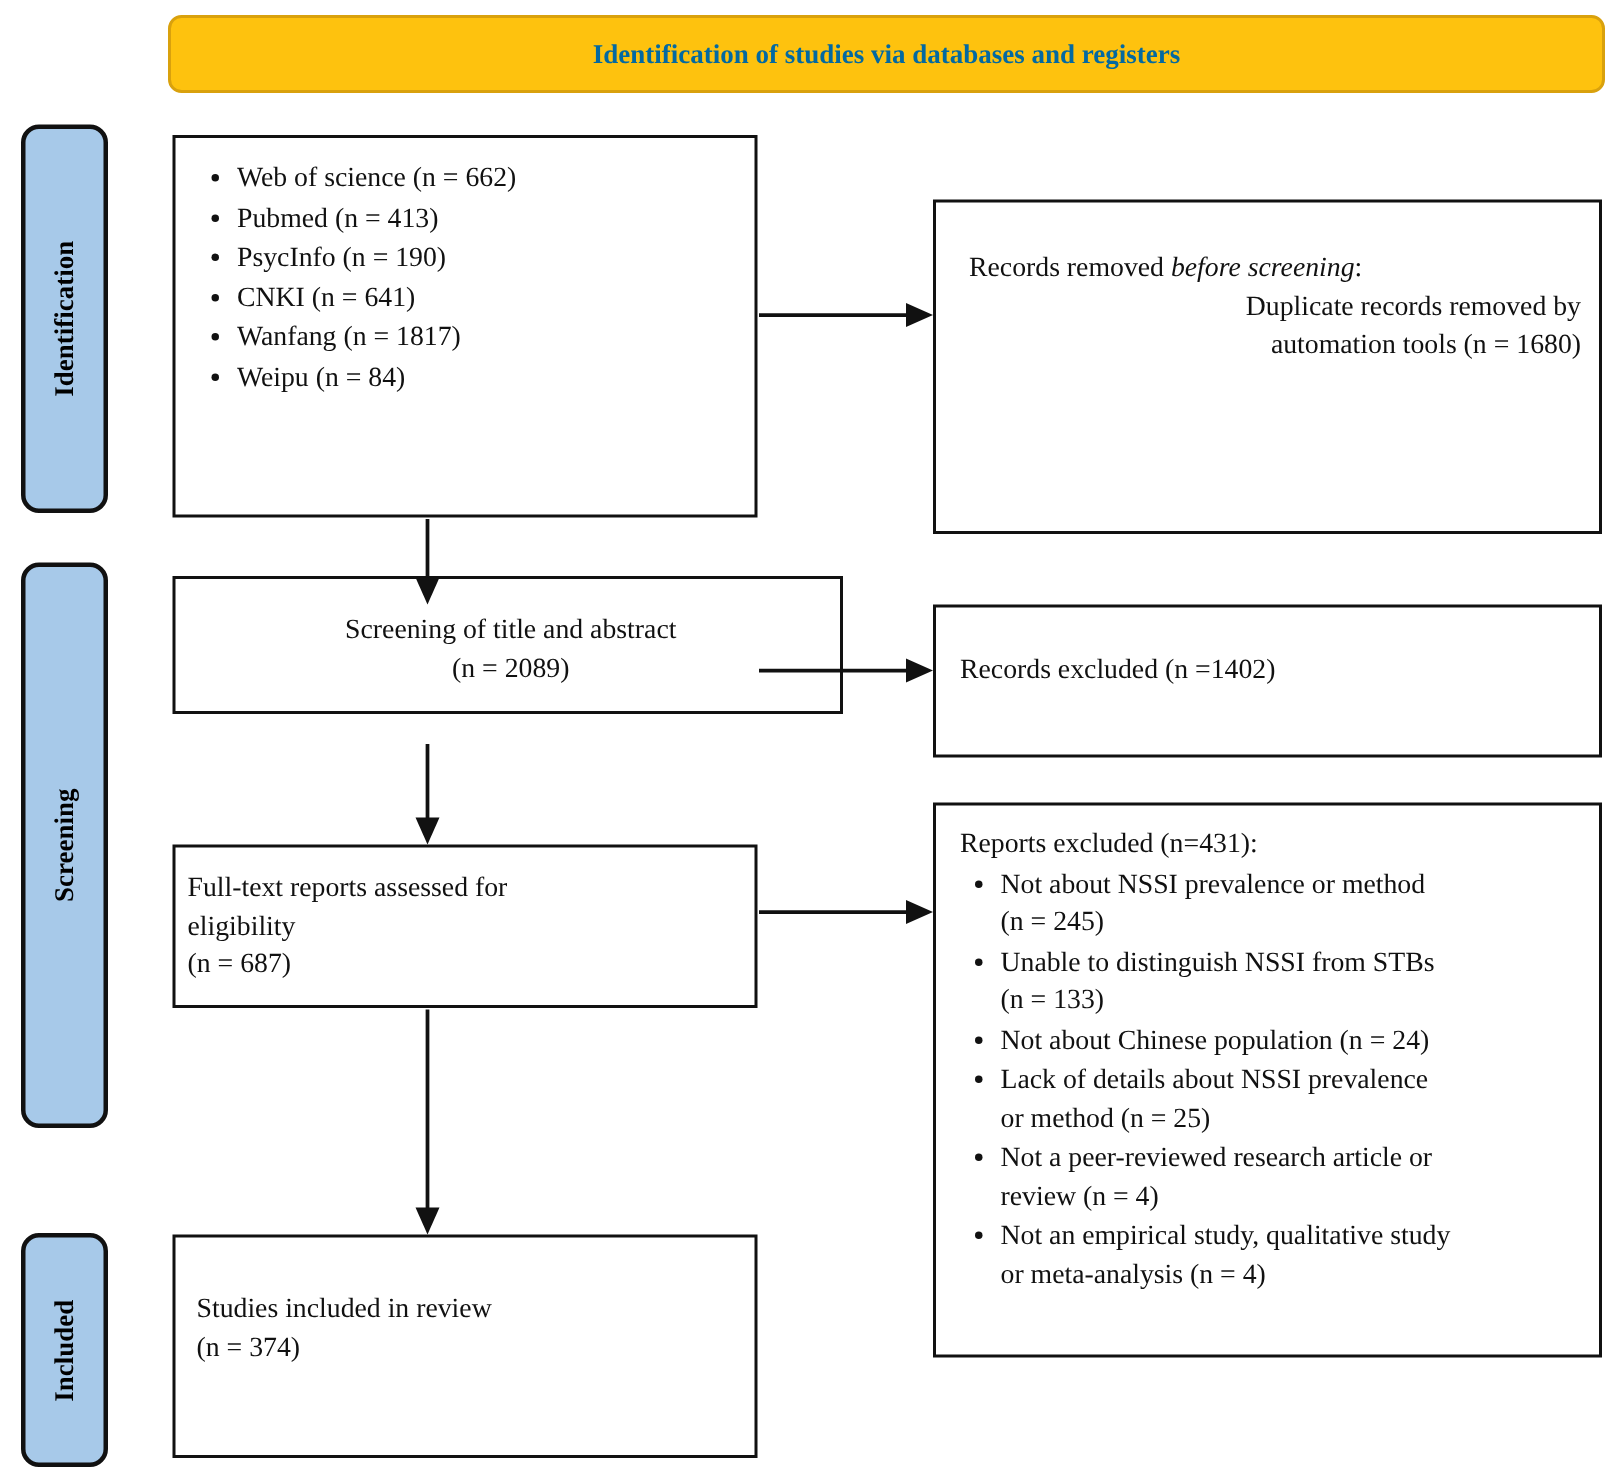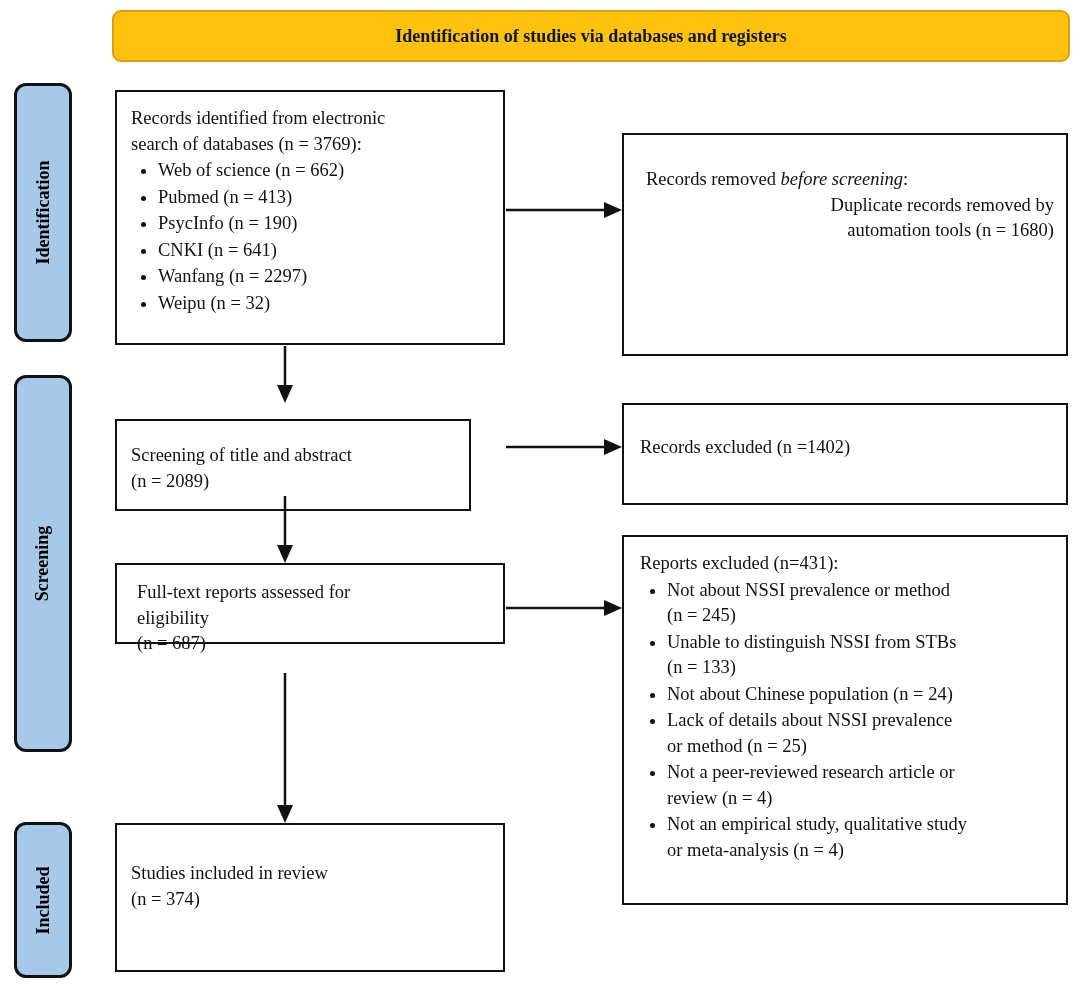--- a/index.html
+++ b/index.html
@@ -20,21 +20,21 @@
     width: 958px; height: 52px;
     background: var(--banner-fill, #FEC20E);
     border: 2px solid var(--banner-border, #D9A10D);
     border-radius: 9px;
     display: flex; align-items: center; justify-content: center;
     box-sizing: border-box;
   }
   .banner-text {
     font-weight: bold;
     font-size: 18px;
-    color: #0f172a;
+    color: #0369a1;
   }
 
   
   .stage {
     position: absolute;
     left: 14px;
     width: 58px;
     background: var(--stage-fill, #A7C9E9);
     border: 3px solid #111111;
     border-radius: 12px;
@@ -58,23 +58,23 @@
     background: #ffffff;
     border: 2.5px solid #111111;
     box-sizing: border-box;
     font-size: 18.5px;
     line-height: 1.38;
   }
   .pre { white-space: pre-line; }
 
   .box-identified       { left: 115px; top: 90px;  width: 390px; height: 255px; padding: 14px 10px 10px 14px; }
   .box-removed          { left: 622px; top: 133px; width: 446px; height: 223px; padding: 32px 12px 10px 22px; }
-  .box-title-abstract   { left: 115px; top: 419px; width: 356px; height: 92px;  padding: 22px 10px 10px 14px; }
+  .box-title-abstract   { left: 115px; top: 384px; width: 447px; height: 92px;  padding: 22px 10px 10px 14px; text-align: center; }
   .box-records-excluded { left: 622px; top: 403px; width: 446px; height: 102px; padding: 30px 12px 10px 16px; }
-  .box-fulltext         { left: 115px; top: 563px; width: 390px; height: 81px; padding: 15px 10px 10px 20px; }
+  .box-fulltext         { left: 115px; top: 563px; width: 390px; height: 109px; padding: 15px 10px 10px 8px; }
   .box-reports-excluded { left: 622px; top: 535px; width: 446px; height: 370px; padding: 14px 8px 10px 16px; }
   .box-included         { left: 115px; top: 823px; width: 390px; height: 149px; padding: 36px 10px 10px 14px; }
 
   .fbox ul {
     margin: 1px 0 0 0;
     padding-left: 27px;
     list-style: disc outside;
   }
   .fbox li { margin: 0 0 1px 0; }
   .box-reports-excluded li { white-space: pre-line; }
@@ -103,29 +103,27 @@
     <span>Identification</span>
   </div>
   <div class="stage stage-screening">
     <span>Screening</span>
   </div>
   <div class="stage stage-included">
     <span>Included</span>
   </div>
 
   <div class="fbox box-identified">
-    <div class="pre">Records identified from electronic
-search of databases (n = 3769):</div>
     <ul>
       <li>Web of science (n = 662)</li>
       <li>Pubmed (n = 413)</li>
       <li>PsycInfo (n = 190)</li>
       <li>CNKI (n = 641)</li>
-      <li>Wanfang (n = 2297)</li>
-      <li>Weipu (n = 32)</li>
+      <li>Wanfang (n = 1817)</li>
+      <li>Weipu (n = 84)</li>
     </ul>
   </div>
 
   <div class="fbox box-removed">
     <div>
       <span>Records removed </span><span class="italic">before screening</span><span>:</span>
     </div>
     <div class="pre removed-detail">Duplicate records removed by
 automation tools (n = 1680)</div>
   </div>

